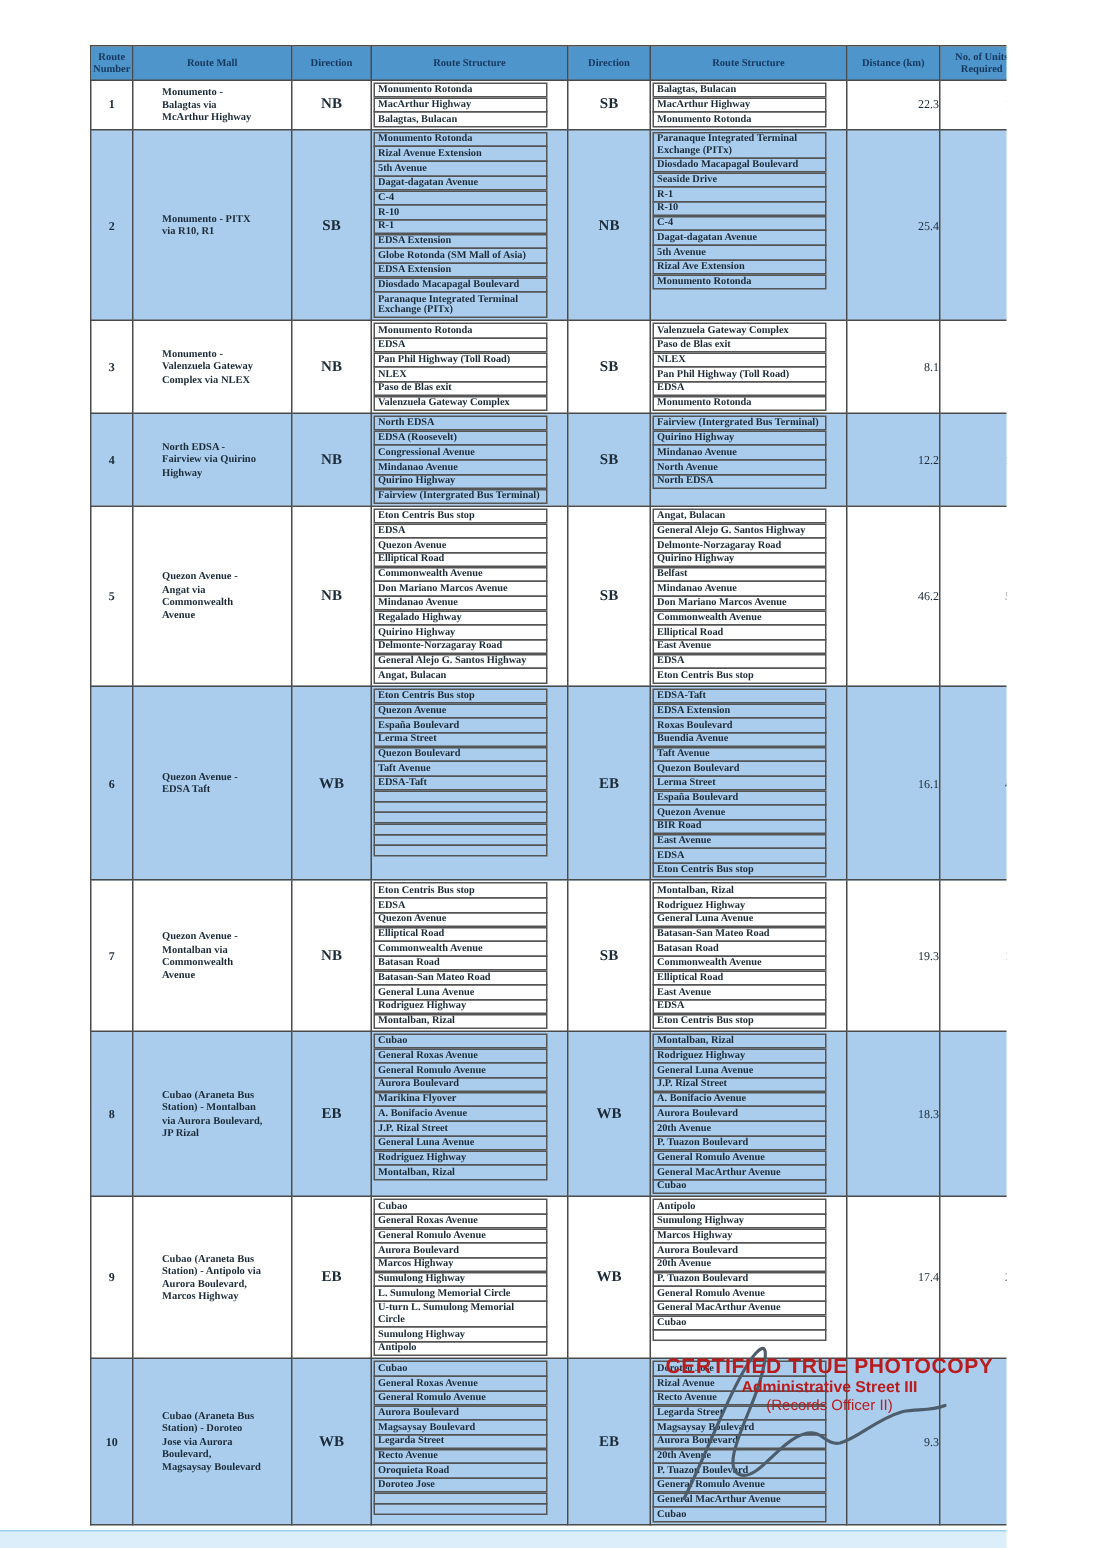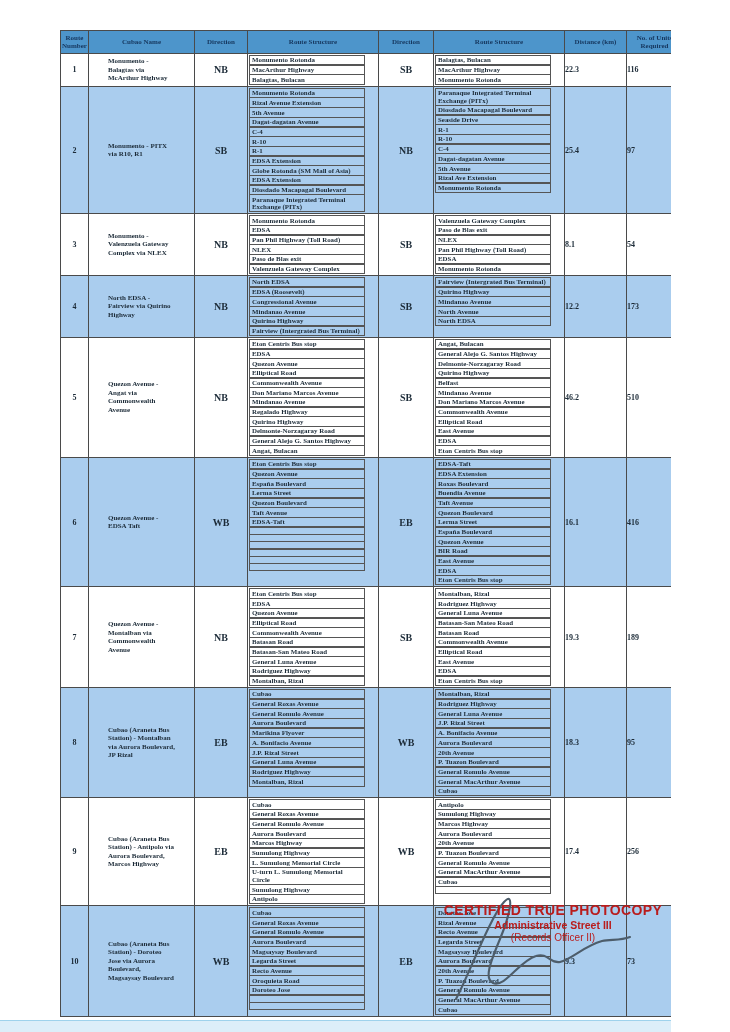--- a/index.html
+++ b/index.html
@@ -18,21 +18,21 @@
   table.route-table th {
     background:#4d95cb; color:#16375e; font-weight:bold;
     font-size:7px; line-height:8px; text-align:center; padding:3px 1px;
   }
   td { font-size:7px; color:#1c2b38; }
   tr.shaded td { background:#aacdee; }
   td.c-num { text-align:center; font-weight:bold; font-size:8px; }
   td.c-name { font-weight:bold; font-size:7px; line-height:8.5px; padding:2px 19px; vertical-align:middle; }
   td.c-dir { text-align:center; font-weight:bold; font-size:10px; }
   td.c-struct { vertical-align:top; padding:1px 0 1px 1px; }
-  td.c-dist, td.c-units { text-align:left; font-weight:bold; font-size:8px; }
+  td.c-dist, td.c-units { text-align:right; font-weight:normal; font-size:8px; }
   .structs { display:flex; flex-direction:column; width:calc(100% - 13px); }
   .sbox {
     border:0.7px solid #555; margin-top:-0.7px;
     min-height:8px; line-height:7.6px; font-size:6.9px; font-weight:bold;
     padding:0.4px 2px 0.4px 2px; background:transparent;
   }
   .sbox:first-child { margin-top:0; }
   .stamp {
     position:absolute; left:414px; top:902px; width:278px;
     text-align:center; color:#b91c1c;
@@ -60,21 +60,21 @@
         <col style="width:53px">
         <col style="width:131px">
       <col style="width:55px">
         <col style="width:131px">
         <col style="width:62px">
         <col style="width:56px">
     </colgroup>
     <thead>
       <tr>
         <th>Route Number</th>
-        <th>Cubao Name</th>
+        <th>Route Mall</th>
         <th>Direction</th>
         <th>Route Structure</th>
         <th>Direction</th>
         <th>Route Structure</th>
         <th>Distance (km)</th>
         <th>No. of Units Required</th>
       </tr>
     </thead>
     <tbody>
         <tr>

